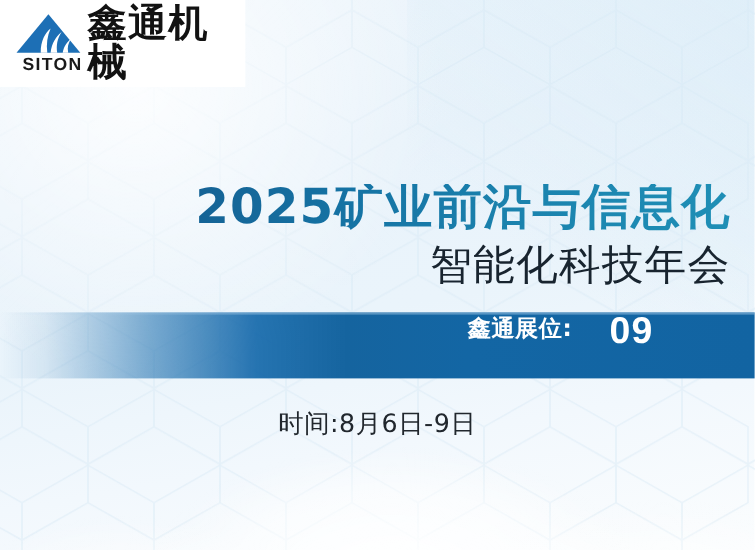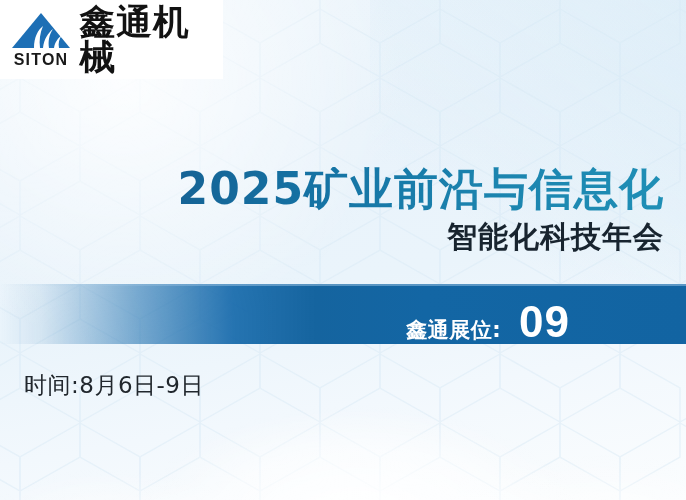--- a/index.html
+++ b/index.html
@@ -67,21 +67,21 @@
     background: #ffffff;
     display: flex;
     align-items: center;
     padding-left: 7px;
   }
   .logo-mark {
     width: 68px;
     height: 62px;
     display: flex;
     flex-direction: column;
-    align-items: center;
+    align-items: flex-end;
     justify-content: center;
     flex: 0 0 auto;
   }
   .logo-mark svg { display: block; }
   .logo-siton {
     font-family: "Liberation Sans", sans-serif;
     font-weight: bold;
     font-size: 16px;
     letter-spacing: 1.2px;
     color: #1a1a1a;
@@ -116,22 +116,22 @@
     background-image: linear-gradient(100deg, #17507f 0%, #155f92 22%, #1573a4 48%, #1b83ae 72%, #1f8fb6 100%);
     -webkit-background-clip: text;
     background-clip: text;
     color: transparent;
     -webkit-text-fill-color: transparent;
     white-space: nowrap;
     margin-top: 24px;
   }
   .headline-line2 {
     font-family: "DejaVu Sans", "Liberation Sans", sans-serif;
-    font-weight: bold;
-    font-size: 30px;
+    font-weight: normal;
+    font-size: 38px;
     line-height: 1.0;
     letter-spacing: 1px;
     color: #18242f;
     margin-top: 11px;
     white-space: nowrap;
   }
 
   
   .booth-band {
     position: absolute;
@@ -141,61 +141,61 @@
     height: 60px;
     background: linear-gradient(90deg,
         rgba(21,103,168,0.0) 0%,
         rgba(21,103,168,0.10) 6%,
         rgba(22,106,171,0.55) 20%,
         rgba(20,104,170,0.92) 34%,
         #15649f 46%,
         #1366a4 62%,
         #1264a2 100%);
     display: flex;
-    align-items: flex-end;
+    align-items: flex-start;
     justify-content: flex-end;
-    padding-right: 116px;
+    padding-right: 92px;
+    gap: 16px;
   }
   .booth-band::before {
     content: "";
     position: absolute;
     left: 0; right: 0; top: 0;
     height: 2px;
     background: linear-gradient(90deg, rgba(255,255,255,0) 0%, rgba(170,205,232,0.45) 35%, rgba(150,192,226,0.55) 100%);
   }
   .booth-label {
     font-family: "DejaVu Sans", "Liberation Sans", sans-serif;
     font-weight: bold;
     font-size: 21px;
     color: #ffffff;
     letter-spacing: 0.5px;
     white-space: nowrap;
   }
   .booth-number {
     font-family: "Liberation Sans", sans-serif;
     font-weight: bold;
-    font-size: 44px;
+    font-size: 34px;
     color: #ffffff;
     letter-spacing: 1px;
     margin-left: 18px;
     line-height: 1;
   }
 
   
   .info-row {
     position: absolute;
     left: 0;
     right: 0;
     top: 370px;
     display: flex;
     align-items: baseline;
     justify-content: center;
     gap: 46px;
     padding: 0 24px;
-    flex-direction: column;
   }
   .info-item {
     font-family: "DejaVu Sans", "Liberation Sans", sans-serif;
     font-size: 23px;
     font-weight: normal;
     color: #21272d;
     letter-spacing: 0.5px;
     white-space: nowrap;
   }
 </style>

